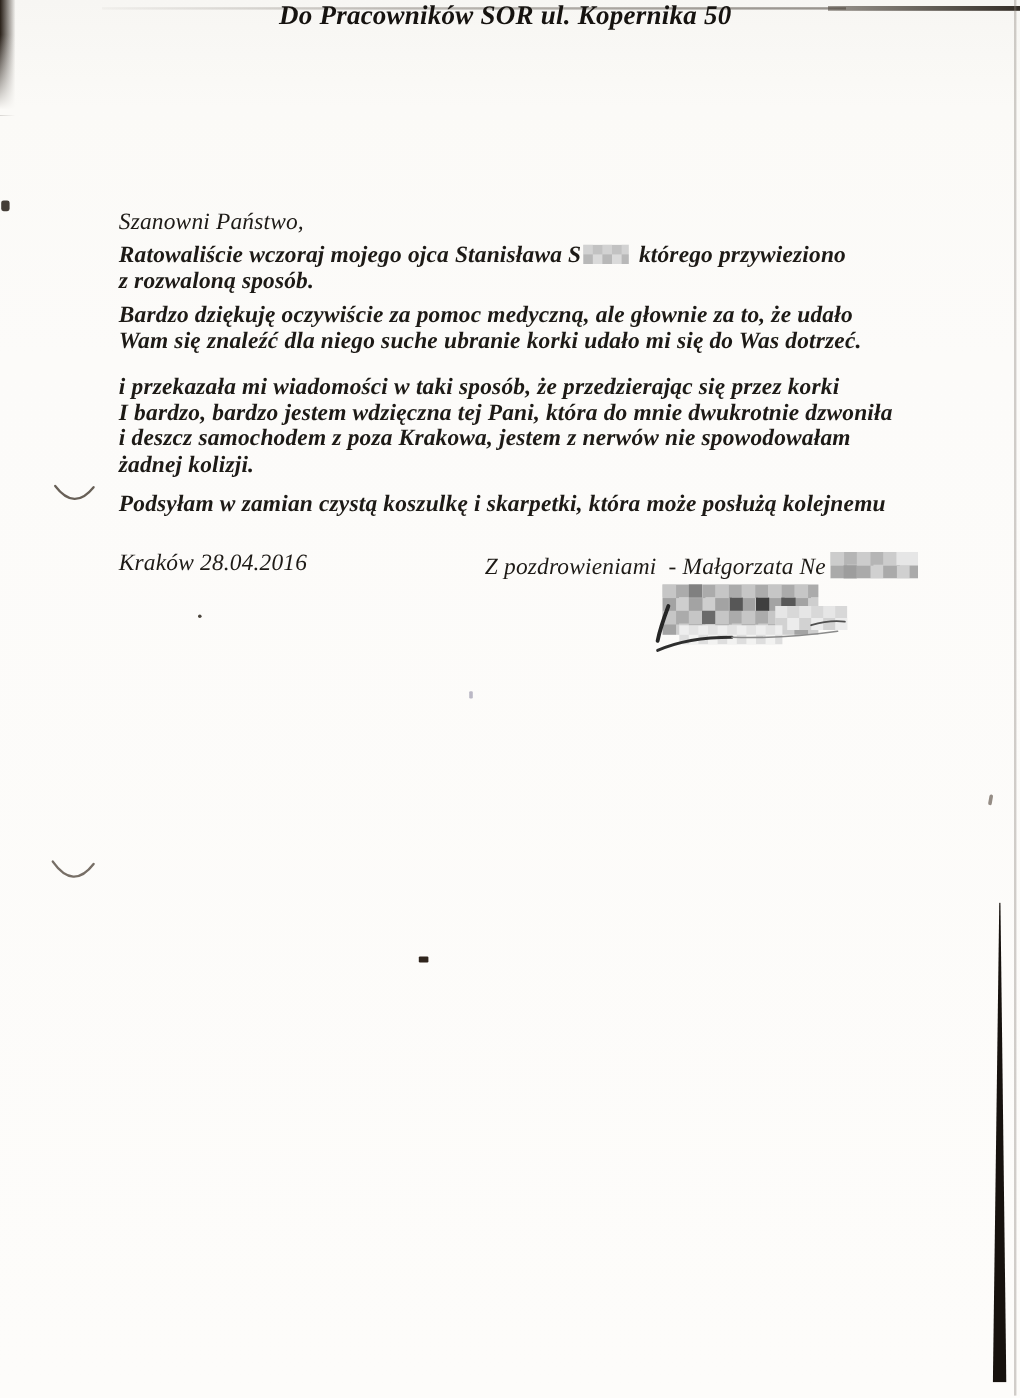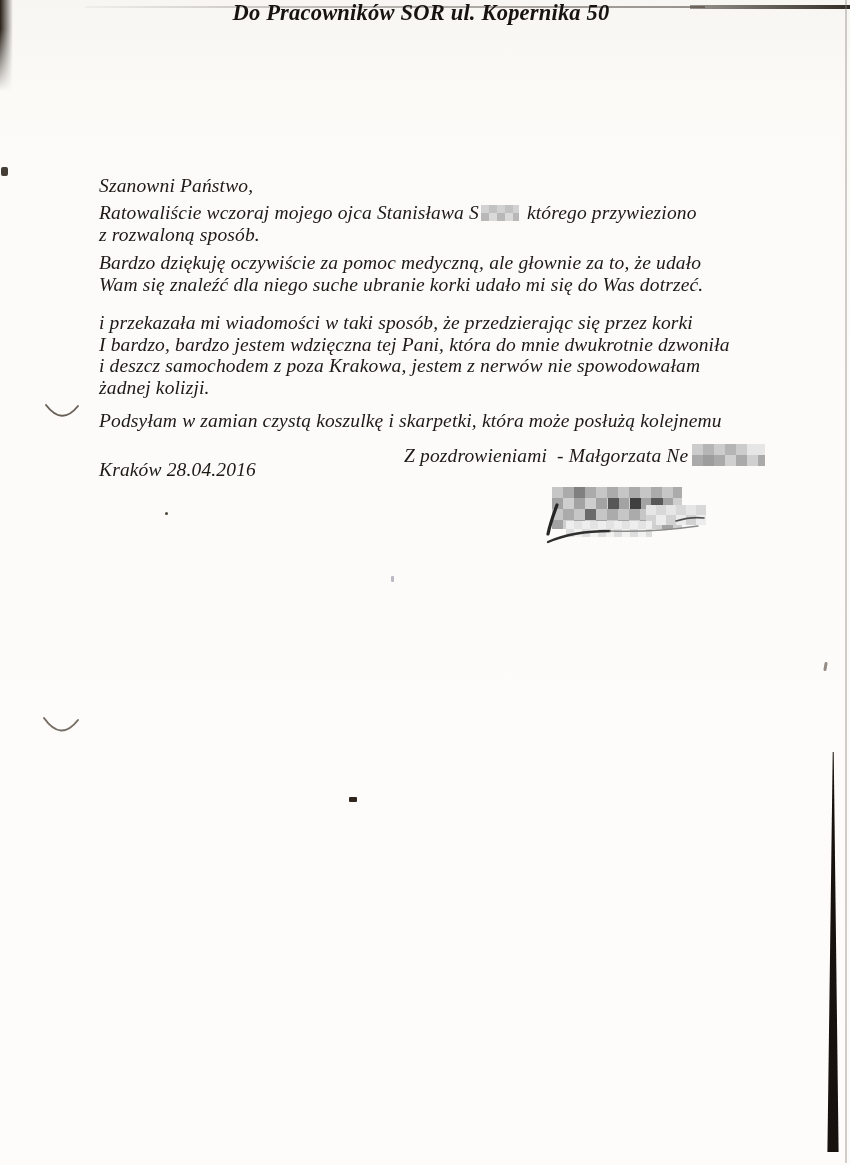--- a/index.html
+++ b/index.html
@@ -21,21 +21,21 @@
     text-align: center;
     font-size: 22.5px; font-weight: bold; font-style: italic;
     color: #161310; letter-spacing: 0.2px;
   }
   .bodyline {
     position: absolute; left: 99px;
     font-size: 19.5px; line-height: 21.5px; letter-spacing: 0.15px;
     white-space: pre;
   }
   .para div { white-space: pre; }
-  .para { position: absolute; left: 99px; font-size: 19.5px; line-height: 21.5px; letter-spacing: 0.15px; }
+  .para { position: absolute; left: 99px; font-size: 19.5px; line-height: 21.5px; letter-spacing: 0.15px; font-weight: bold; }
   
   .pix {
     display: inline-block;
     background: conic-gradient(#c2c2c2 25%, #dadada 0 50%, #b8b8b8 0 75%, #d2d2d2 0) 0 0/16px 16px;
   }
   .pix-surname { width: 38px; height: 16px; vertical-align: -2px; margin: 0 8px 0 2px; }
   .pix-signoff {
     width: 73px; height: 22px; vertical-align: -4px; margin-left: 4px;
     background:
       linear-gradient(#9d9d9d,#9d9d9d) 11px 11px/11px 11px no-repeat,
@@ -152,21 +152,21 @@
     <div>i przekazała mi wiadomości w taki sposób, że przedzierając się przez korki</div>
     <div>I bardzo, bardzo jestem wdzięczna tej Pani, która do mnie dwukrotnie dzwoniła</div>
     <div>i deszcz samochodem z poza Krakowa, jestem z nerwów nie spowodowałam</div>
     <div>żadnej kolizji.</div>
   </div>
 
   <div class="para ink" style="top:410px;">
     <div>Podsyłam w zamian czystą koszulkę i skarpetki, która może posłużą kolejnemu</div>
   </div>
 
-  <div class="bodyline ink" style="top:444px; left:404px;"><span>Z pozdrowieniami  - Małgorzata Ne</span><span class="pix pix-signoff"></span></div>
+  <div class="bodyline ink" style="top:460px; left:404px;"><span>Z pozdrowieniami  - Małgorzata Ne</span><span class="pix pix-signoff"></span></div>
 
   <div class="bodyline ink" style="top:459px;">Kraków 28.04.2016</div>
 
   <div class="sig-mosaic"></div>
   <div class="sig-mosaic-right"></div>
   <div class="sig-mosaic-bottom"></div>
   <svg class="sig-strokes" width="210" height="75" viewBox="0 0 210 75">
     <path d="M10,54 C12,44 16,33 19,25" fill="none" stroke="#262626" stroke-width="3.2" stroke-linecap="round"></path>
     <path d="M10,62 C28,54 48,51 72,51" fill="none" stroke="#2e2e2e" stroke-width="2.4" stroke-linecap="round"></path>
     <path d="M72,51 C102,52 132,50 160,46" fill="none" stroke="#8a8a8a" stroke-width="1.3" stroke-linecap="round"></path>

